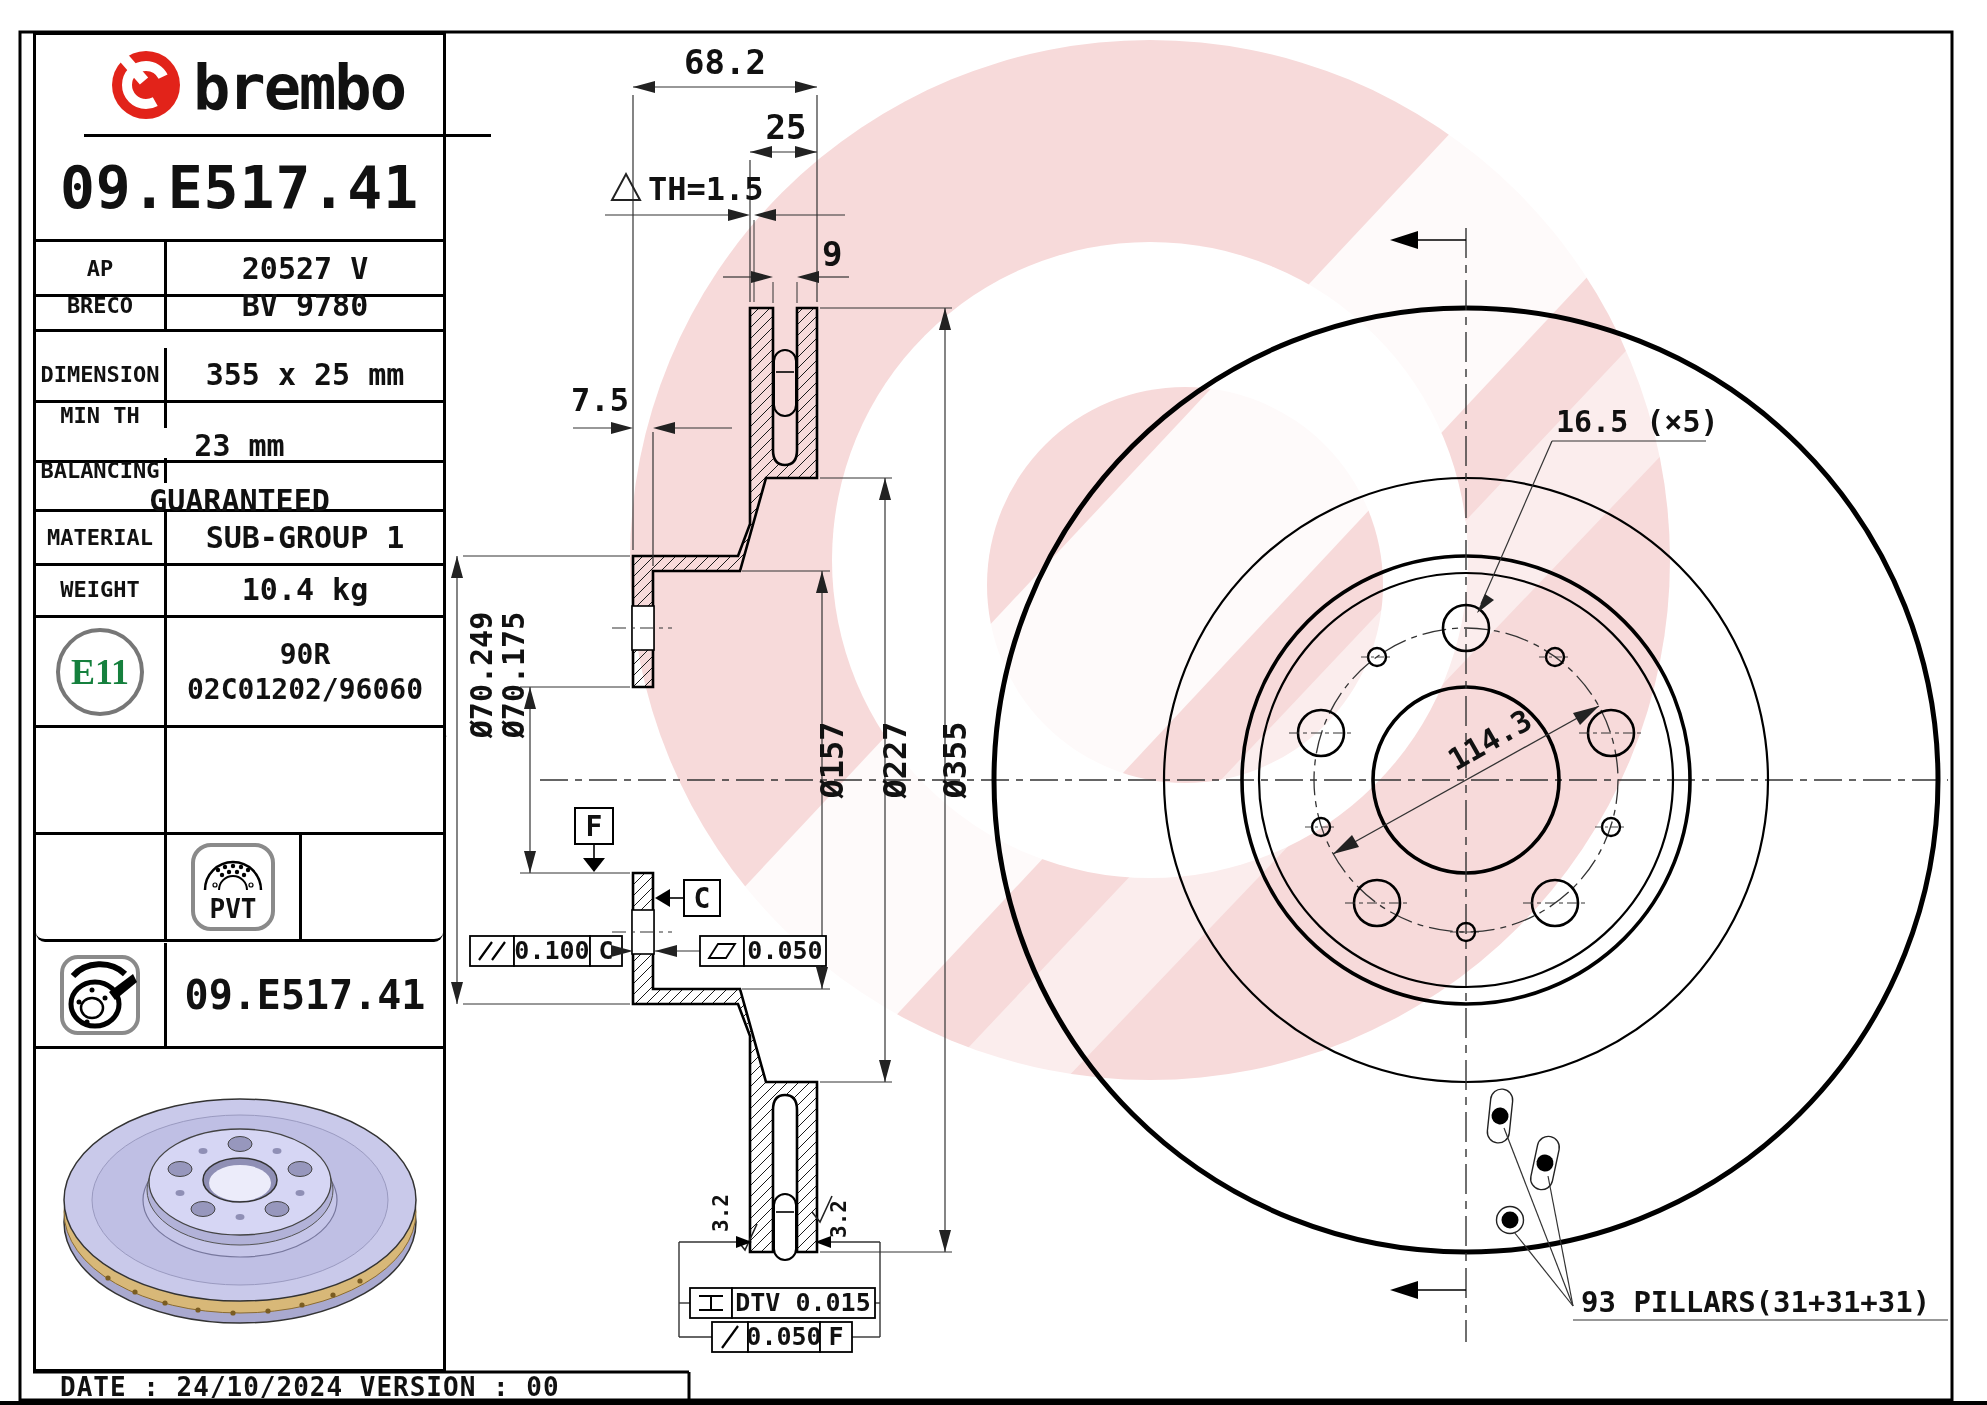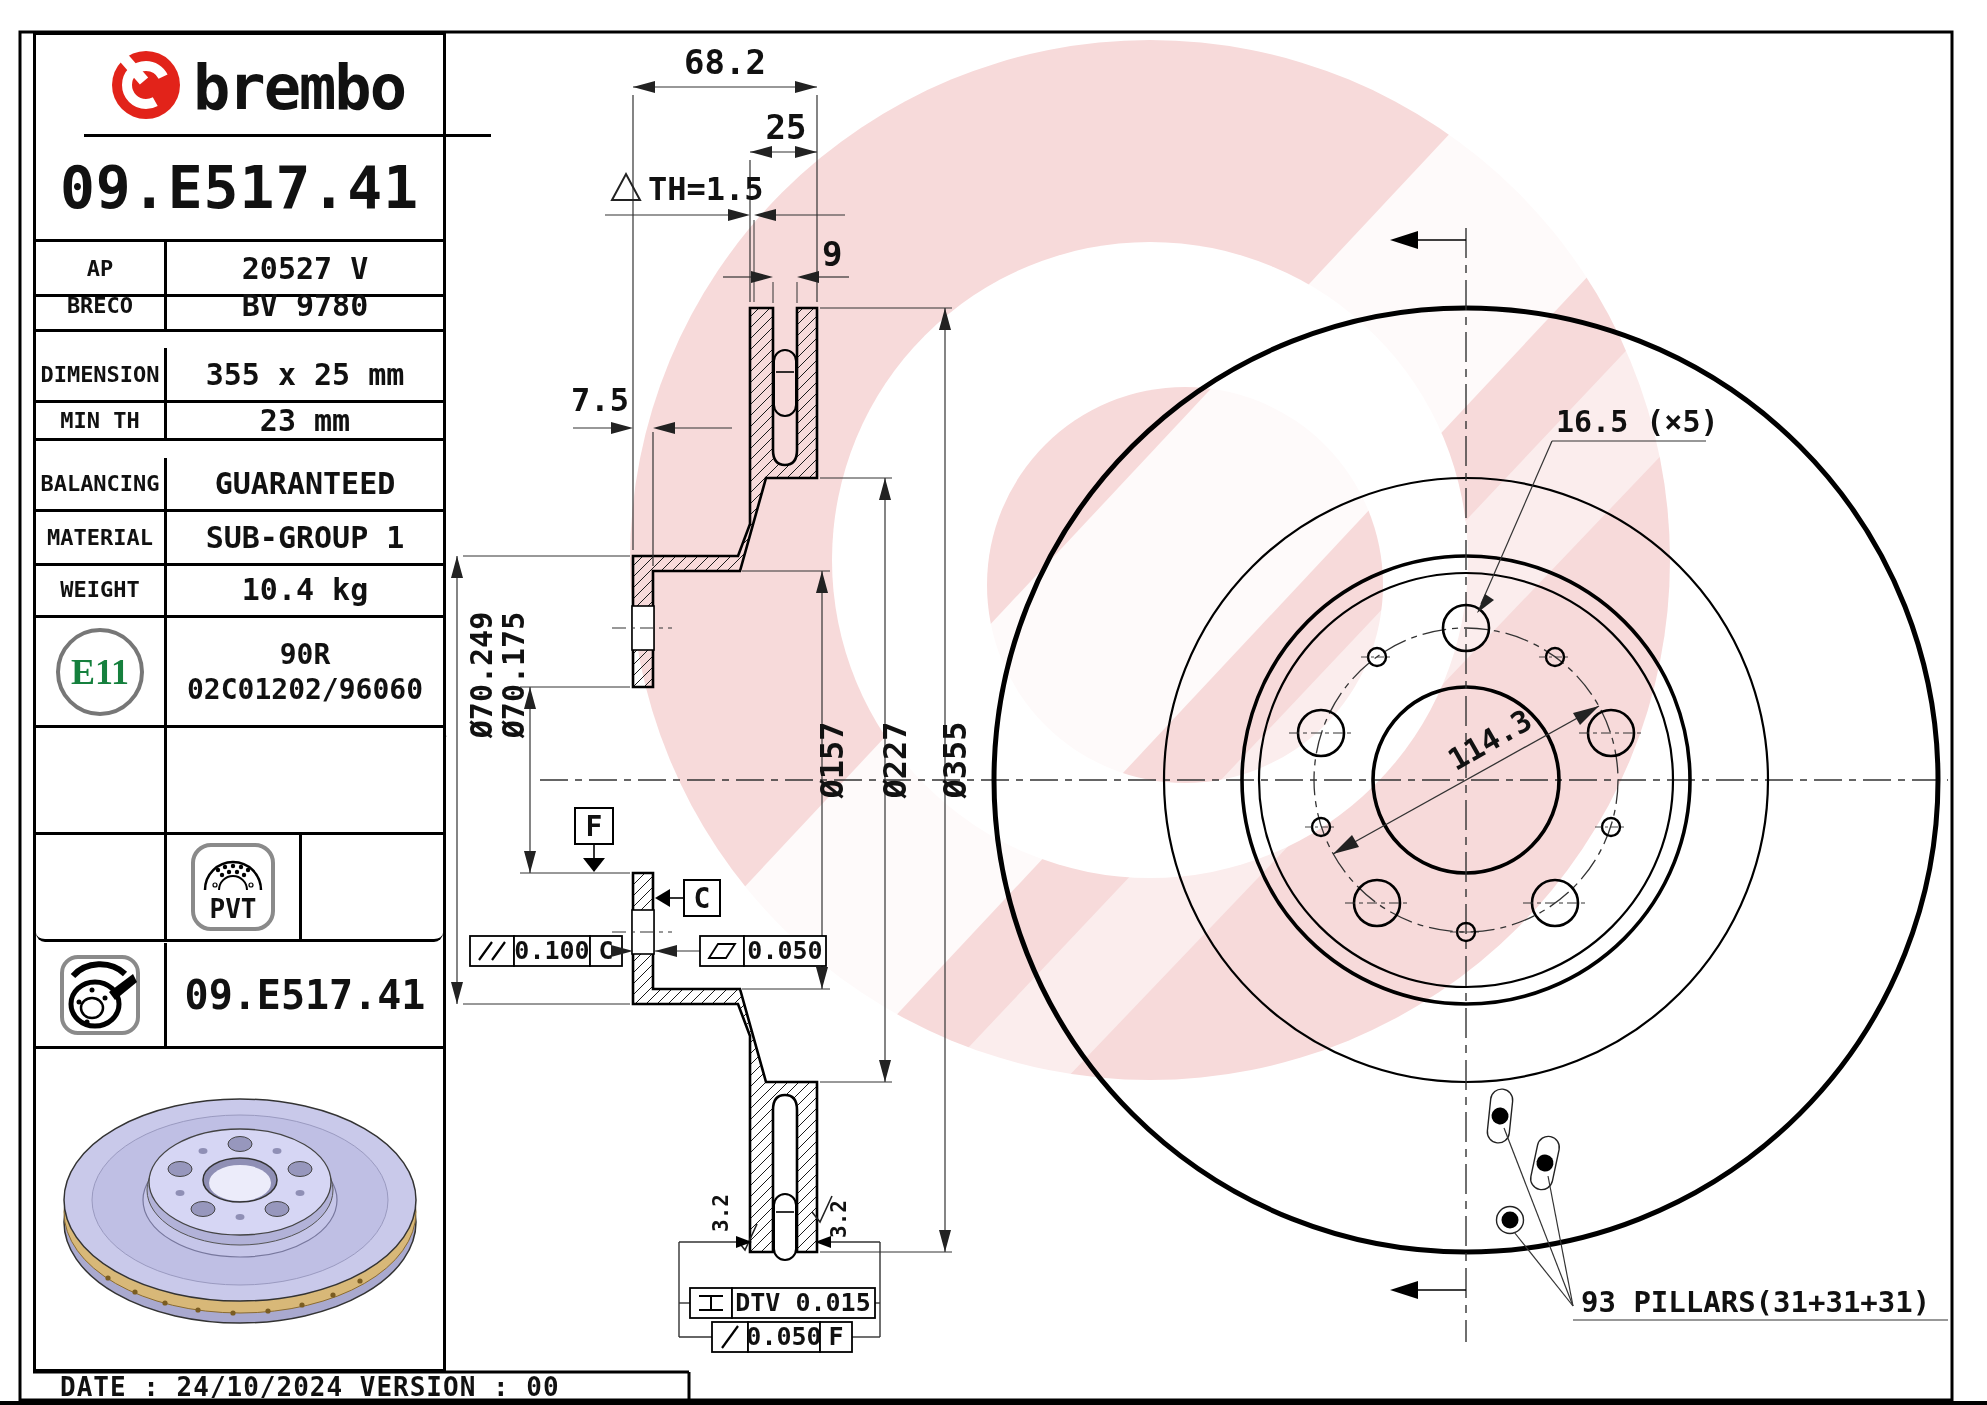--- a/index.html
+++ b/index.html
@@ -332,25 +332,25 @@
       <div class="val">20527 V</div>
     </div>
     <div class="prow" style="top:246px;height:51px;">
       <div class="lbl">BRECO</div>
       <div class="val">BV 9780</div>
     </div>
     <div class="prow" style="top:313px;height:55px;">
       <div class="lbl">DIMENSION</div>
       <div class="val">355 x 25 mm</div>
     </div>
-    <div class="prow" style="top:368px;height:38px;">
+    <div class="prow" style="top:368px;height:60px;flex-direction:column;">
       <div class="lbl">MIN TH</div>
       <div class="val">23 mm</div>
     </div>
-    <div class="prow" style="top:423px;height:54px;">
+    <div class="prow" style="top:423px;height:54px;flex-direction:column;">
       <div class="lbl">BALANCING</div>
       <div class="val">GUARANTEED</div>
     </div>
     <div class="prow" style="top:477px;height:54px;">
       <div class="lbl">MATERIAL</div>
       <div class="val">SUB-GROUP 1</div>
     </div>
     <div class="prow" style="top:528px;height:55px;">
       <div class="lbl">WEIGHT</div>
       <div class="val">10.4 kg</div>

